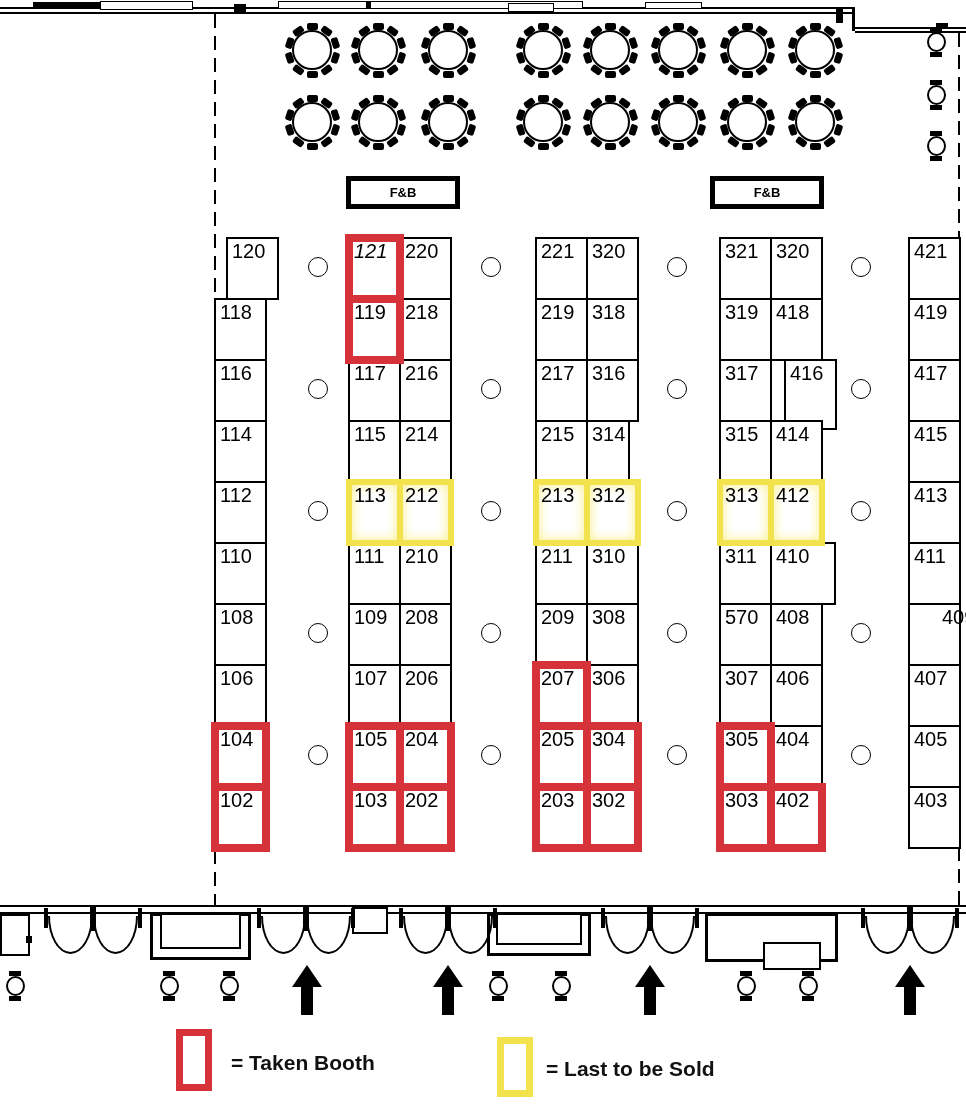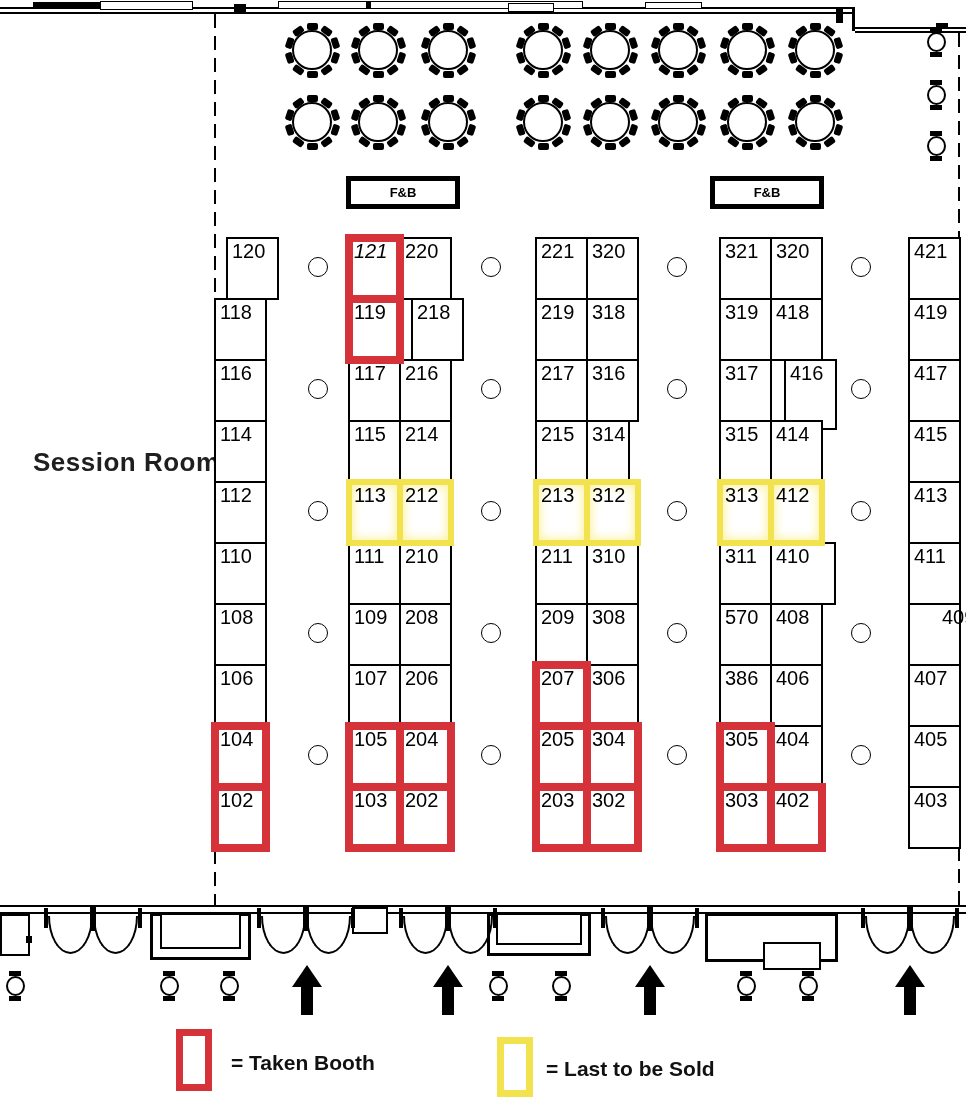--- a/index.html
+++ b/index.html
@@ -52,21 +52,20 @@
   <div class="outline-thin" style="left:508px;top:3px;width:46px;height:9px"></div>
   <div class="outline-thin" style="left:645px;top:2px;width:57px;height:7px"></div>
   <div class="wall" style="left:836px;top:9px;width:7px;height:14px"></div>
   <div class="wall" style="left:852px;top:9px;width:3px;height:22px"></div>
   <div class="wall-band" style="left:855px;top:27px;width:111px;height:6px"></div>
   <div class="wall" style="left:936px;top:23px;width:12px;height:5px"></div>
 
   <div class="dash-v" style="left:214px;top:14px;height:891px"></div>
   <div class="dash-v" style="left:958px;top:33px;height:872px"></div>
 
-  <div class="session-label">Session Room</div>
 
   <div class="fnb" style="left:346px;top:176px">
     <span>F&amp;B</span>
   </div>
   <div class="fnb" style="left:710px;top:176px">
     <span>F&amp;B</span>
   </div>
 
   <div class="wall-band" style="left:0;top:905px;width:966px;height:9px"></div>
   <div class="outline" style="left:0;top:914px;width:30px;height:42px"></div>
@@ -89,21 +88,21 @@
     <div class="booth open" style="left: 214px; top: 420px; width: 53px; height: 63px;"><span>114</span></div>
     <div class="booth open" style="left: 214px; top: 481px; width: 53px; height: 63px;"><span>112</span></div>
     <div class="booth open" style="left: 214px; top: 542px; width: 53px; height: 63px;"><span>110</span></div>
     <div class="booth open" style="left: 214px; top: 603px; width: 53px; height: 63px;"><span>108</span></div>
     <div class="booth open" style="left: 214px; top: 664px; width: 53px; height: 63px;"><span>106</span></div>
     <div class="booth taken" style="left: 214px; top: 725px; width: 53px; height: 63px;"><span>104</span></div>
     <div class="booth taken" style="left: 214px; top: 786px; width: 53px; height: 63px;"><span>102</span></div>
     <div class="booth taken" style="left: 348px; top: 237px; width: 53px; height: 63px; font-style: italic;"><span>121</span></div>
     <div class="booth open" style="left: 399px; top: 237px; width: 53px; height: 63px;"><span>220</span></div>
     <div class="booth taken" style="left: 348px; top: 298px; width: 53px; height: 63px;"><span>119</span></div>
-    <div class="booth open" style="left: 411px; top: 298px; width: 53px; height: 63px;"><span>218</span></div>
+    <div class="booth open" style="left: 399px; top: 298px; width: 53px; height: 63px;"><span>218</span></div>
     <div class="booth open" style="left: 348px; top: 359px; width: 53px; height: 63px;"><span>117</span></div>
     <div class="booth open" style="left: 399px; top: 359px; width: 53px; height: 63px;"><span>216</span></div>
     <div class="booth open" style="left: 348px; top: 420px; width: 53px; height: 63px;"><span>115</span></div>
     <div class="booth open" style="left: 399px; top: 420px; width: 53px; height: 63px;"><span>214</span></div>
     <div class="booth last" style="left: 348px; top: 481px; width: 53px; height: 63px;"><span>113</span></div>
     <div class="booth last" style="left: 399px; top: 481px; width: 53px; height: 63px;"><span>212</span></div>
     <div class="booth open" style="left: 348px; top: 542px; width: 53px; height: 63px;"><span>111</span></div>
     <div class="booth open" style="left: 399px; top: 542px; width: 53px; height: 63px;"><span>210</span></div>
     <div class="booth open" style="left: 348px; top: 603px; width: 53px; height: 63px;"><span>109</span></div>
     <div class="booth open" style="left: 399px; top: 603px; width: 53px; height: 63px;"><span>208</span></div>
@@ -140,21 +139,21 @@
     <div class="booth open" style="left: 719px; top: 359px; width: 53px; height: 63px;"><span>317</span></div>
     <div class="booth open" style="left: 784px; top: 359px; width: 53px; height: 71px;"><span>416</span></div>
     <div class="booth open" style="left: 719px; top: 420px; width: 53px; height: 63px;"><span>315</span></div>
     <div class="booth open" style="left: 770px; top: 420px; width: 53px; height: 63px;"><span>414</span></div>
     <div class="booth last" style="left: 719px; top: 481px; width: 53px; height: 63px;"><span>313</span></div>
     <div class="booth last" style="left: 770px; top: 481px; width: 53px; height: 63px;"><span>412</span></div>
     <div class="booth open" style="left: 719px; top: 542px; width: 53px; height: 63px;"><span>311</span></div>
     <div class="booth open" style="left: 770px; top: 542px; width: 66px; height: 63px;"><span>410</span></div>
     <div class="booth open" style="left: 719px; top: 603px; width: 53px; height: 63px;"><span>570</span></div>
     <div class="booth open" style="left: 770px; top: 603px; width: 53px; height: 63px;"><span>408</span></div>
-    <div class="booth open" style="left: 719px; top: 664px; width: 53px; height: 63px;"><span>386</span></div>
+    <div class="booth open" style="left: 719px; top: 664px; width: 53px; height: 63px;"><span>307</span></div>
     <div class="booth open" style="left: 770px; top: 664px; width: 53px; height: 63px;"><span>406</span></div>
     <div class="booth taken" style="left: 719px; top: 725px; width: 53px; height: 63px;"><span>305</span></div>
     <div class="booth open" style="left: 770px; top: 725px; width: 53px; height: 63px;"><span>404</span></div>
     <div class="booth taken" style="left: 719px; top: 786px; width: 53px; height: 63px;"><span>303</span></div>
     <div class="booth taken" style="left: 770px; top: 786px; width: 53px; height: 63px;"><span>402</span></div>
     <div class="booth open" style="left: 908px; top: 237px; width: 53px; height: 63px;"><span>421</span></div>
     <div class="booth open" style="left: 908px; top: 298px; width: 53px; height: 63px;"><span>419</span></div>
     <div class="booth open" style="left: 908px; top: 359px; width: 53px; height: 63px;"><span>417</span></div>
     <div class="booth open" style="left: 908px; top: 420px; width: 53px; height: 63px;"><span>415</span></div>
     <div class="booth open" style="left: 908px; top: 481px; width: 53px; height: 63px;"><span>413</span></div>

